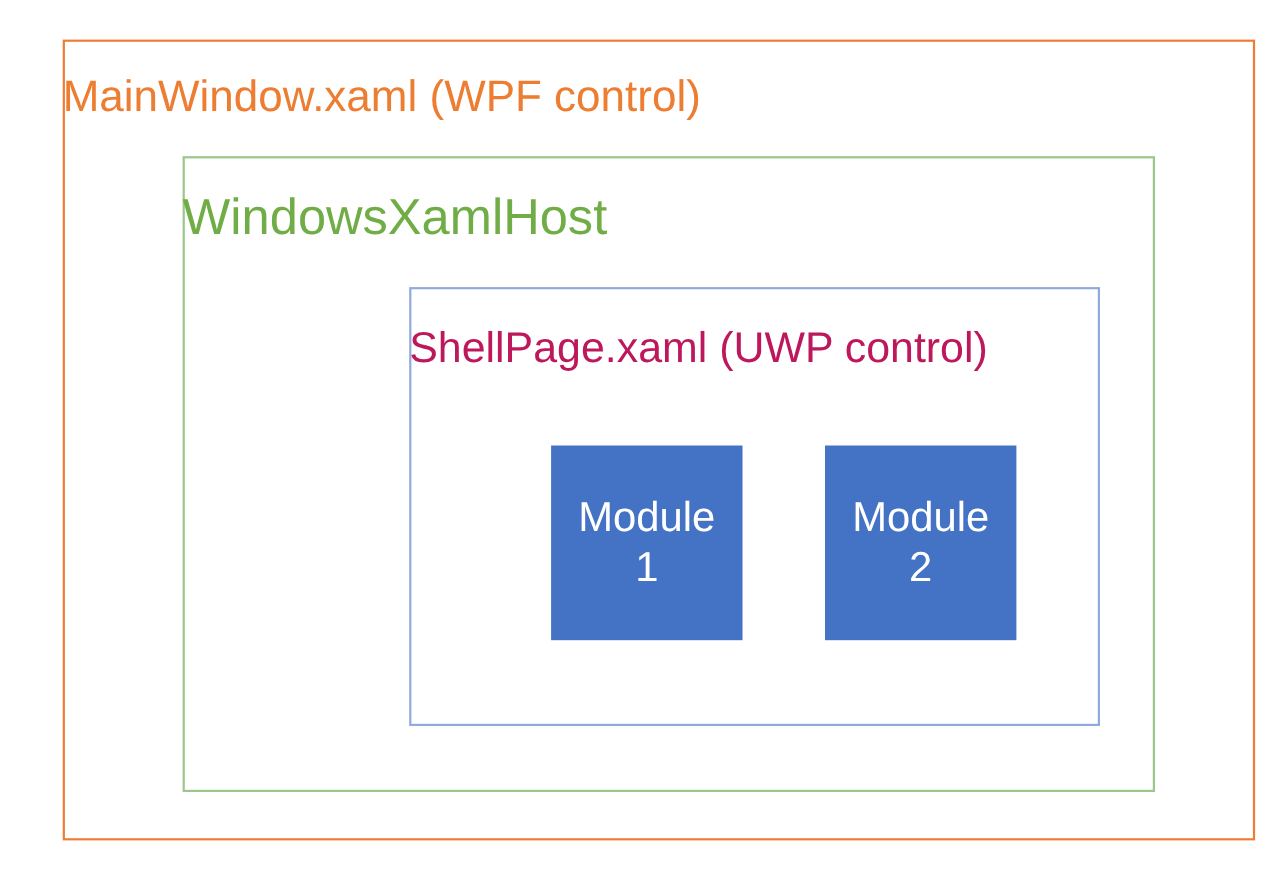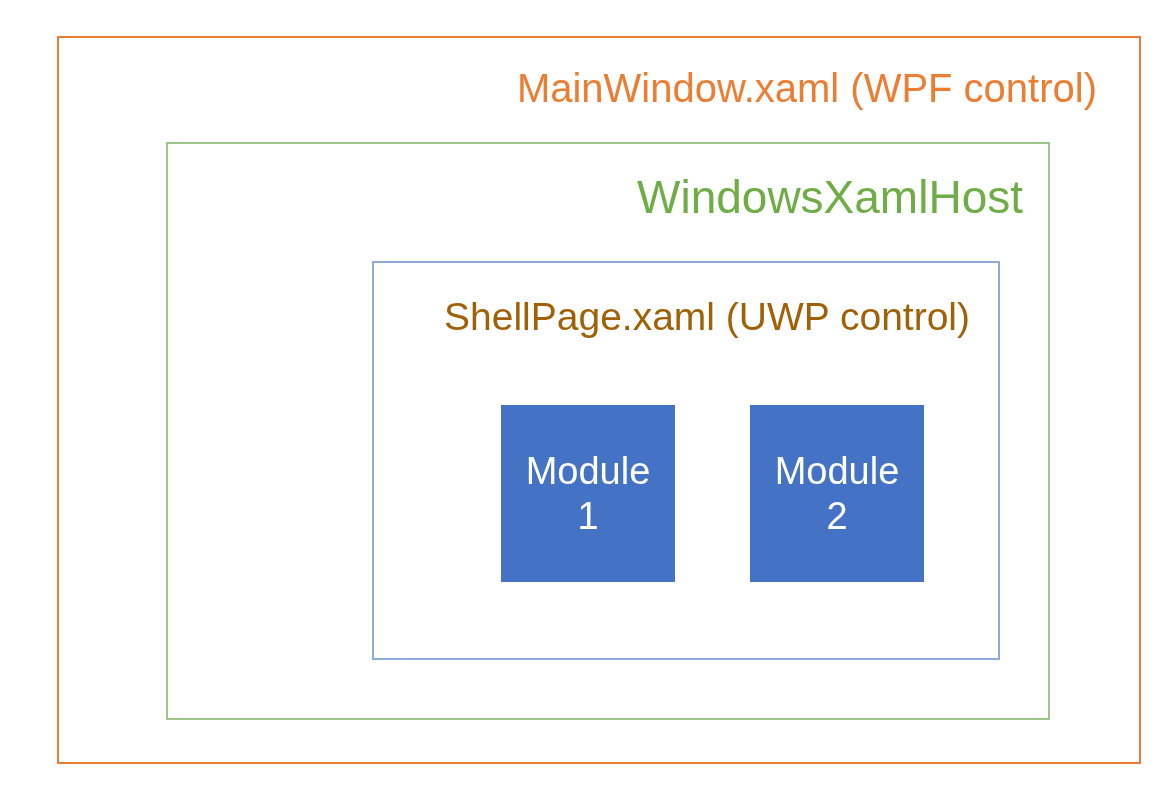--- a/index.html
+++ b/index.html
@@ -49,21 +49,21 @@
     left: 372px;
     top: 261px;
     width: 628px;
     height: 399px;
     border: 2px solid #8FAADC;
   }
 
   
   .layer-caption {
     position: absolute;
-    text-align: right;
+    text-align: left;
     white-space: nowrap;
     font-weight: 400;
     line-height: 1.0;
     letter-spacing: 0px;
   }
 
   .caption-outer {
     left: 57px;
     top: 68px;
     width: 1040px;
@@ -77,21 +77,21 @@
     width: 857px;
     font-size: 46px;
     color: #70AD47;
   }
 
   .caption-inner {
     left: 372px;
     top: 297px;
     width: 598px;
     font-size: 39px;
-    color: #a16207;
+    color: #be185d;
   }
 
   
   .module-tile {
     position: absolute;
     box-sizing: border-box;
     width: 174px;
     height: 177px;
     background: #4472C4;
     color: #ffffff;

